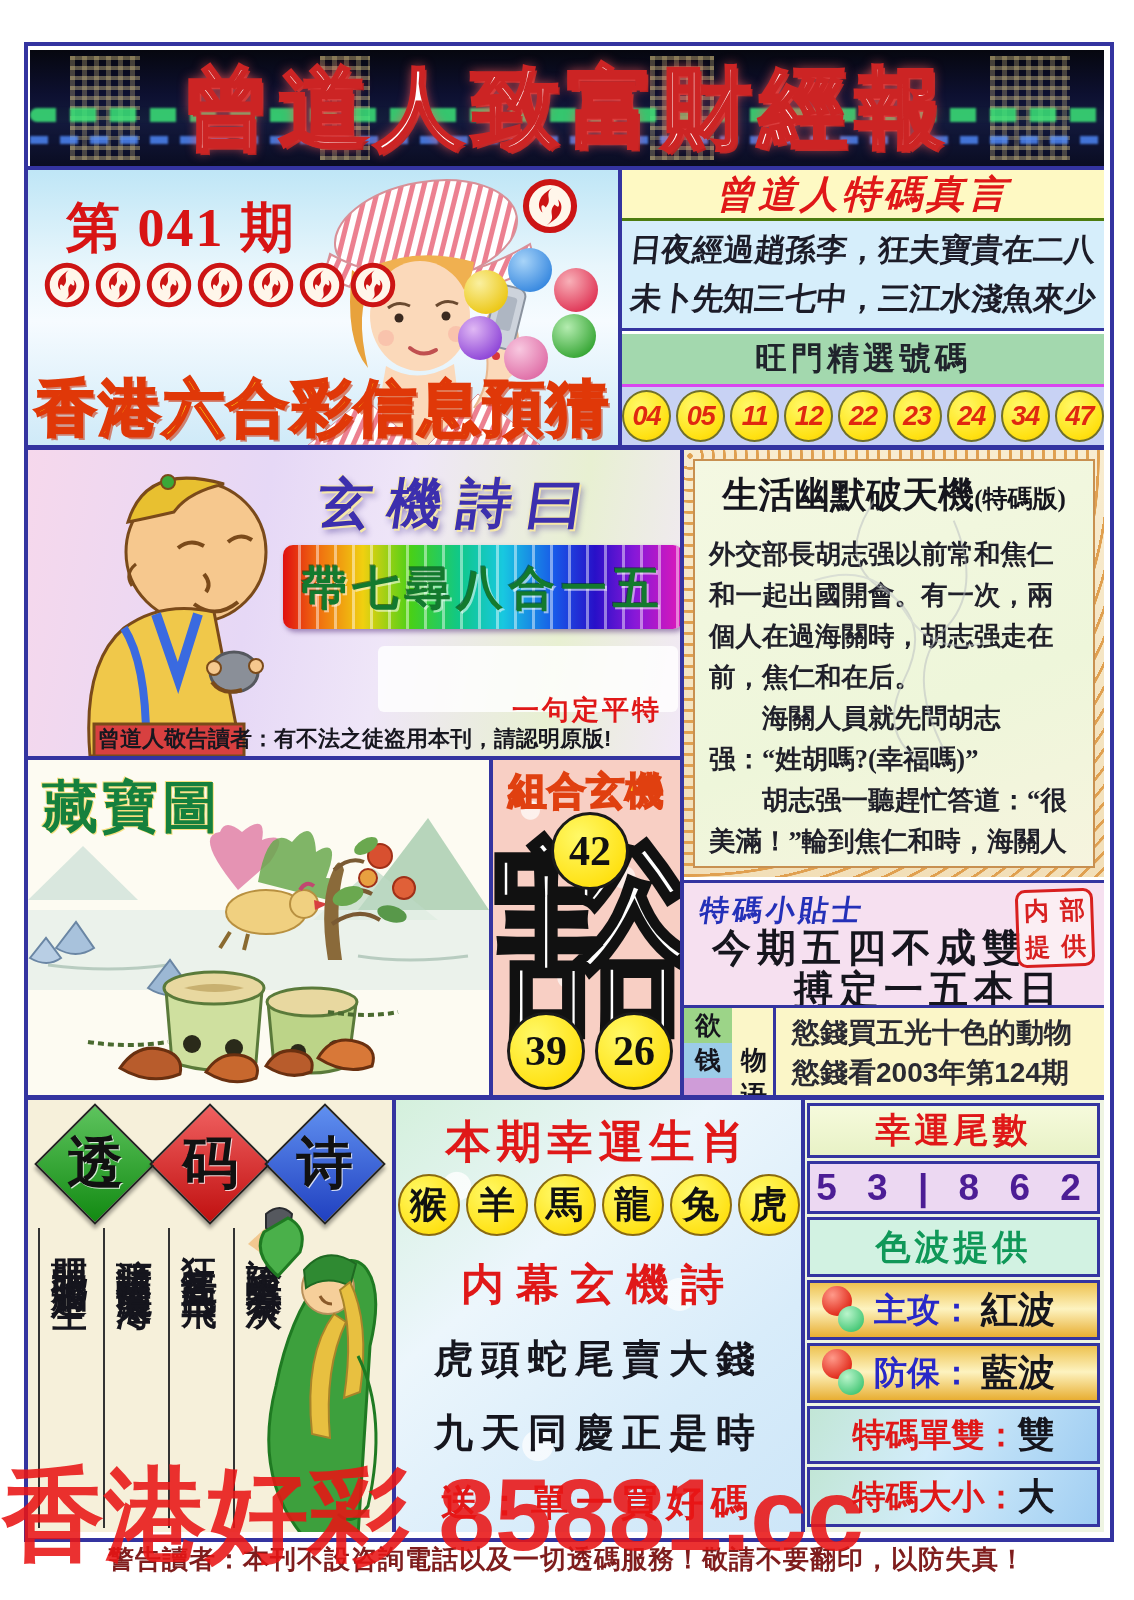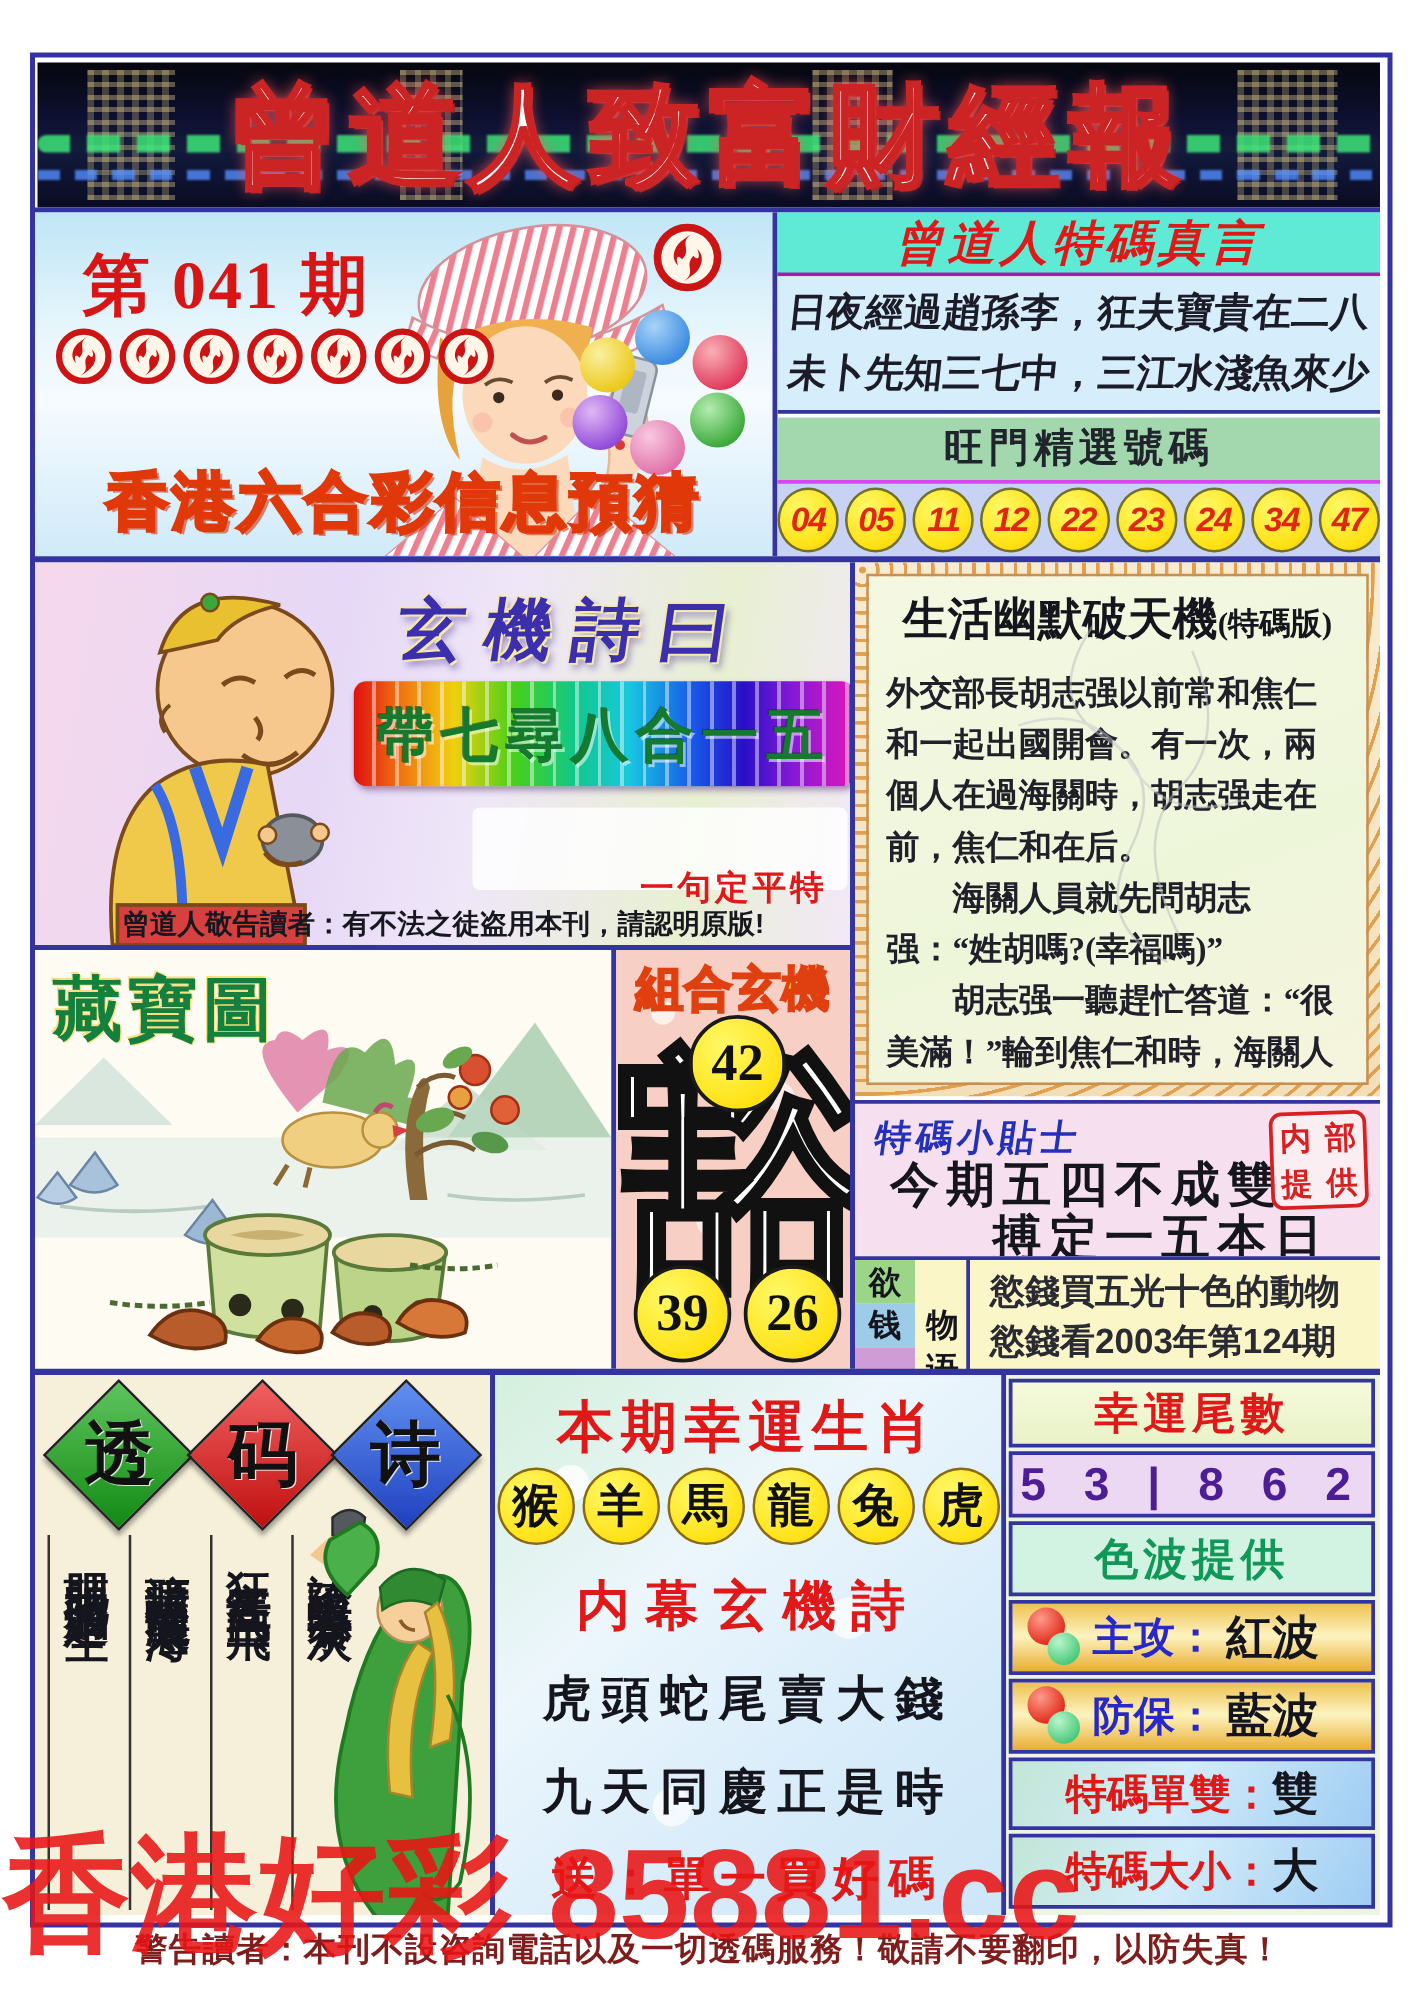--- a/index.html
+++ b/index.html
@@ -28,31 +28,31 @@
   
   .sep{position:absolute;background:#3434a0;}
 
   
   .panel-issue{position:absolute;left:28px;top:170px;width:590px;height:275px;overflow:hidden;
        background:linear-gradient(180deg,#bfe6f6 0%,#e8f6fc 35%,#f6fbff 55%,#cfeaf8 100%);}
   .issue-label{position:absolute;left:22px;top:22px;font-size:54px;font-weight:900;color:#d81414;
        font-family:"Liberation Serif",serif;letter-spacing:2px;margin-left:16px;}
   .flame-row{position:absolute;left:16px;top:92px;display:flex;gap:5px;}
   .flame-row svg{width:46px;height:46px;}
-  .issue-sub{position:absolute;left:0px;top:198px;width:100%;text-align:center;font-size:50px;font-weight:900;
+  .issue-sub{position:absolute;left:0px;top:198px;width:100%;text-align:center;font-size:61px;font-weight:900;
        color:#ffe818;letter-spacing:3px;-webkit-text-stroke:2.5px #e03808;
        text-shadow:3px 3px 0 rgba(200,40,0,.55);white-space:nowrap;}
   .badge-flame{position:absolute;left:494px;top:8px;width:56px;height:56px;}
   .balls{position:absolute;left:430px;top:78px;width:150px;height:130px;}
   .ball{position:absolute;width:44px;height:44px;border-radius:50%;}
 
   
   .panel-maxim{position:absolute;left:622px;top:170px;width:482px;height:275px;}
-  .maxim-title{position:absolute;left:0;top:0;width:100%;height:48px;background:#5eead4;
-       border-bottom:3px solid #a21caf;display:flex;align-items:center;justify-content:center;
+  .maxim-title{position:absolute;left:0;top:0;width:100%;height:48px;background:#fef9c3;
+       border-bottom:3px solid #4d7c0f;display:flex;align-items:center;justify-content:center;
        font-size:38px;font-weight:900;color:#e01818;letter-spacing:4px;font-style:italic;}
   .maxim-verse{position:absolute;left:0;top:51px;width:100%;height:110px;background:#d6eefb;
        border-bottom:3px solid #3434a0;display:flex;flex-direction:column;justify-content:space-around;
        padding:4px 0;box-sizing:border-box;}
   .maxim-verse div{font-size:31px;font-weight:900;color:#1c1c28;text-align:center;white-space:nowrap;
        transform:skewX(-6deg);}
   .maxim-band{position:absolute;left:0;top:164px;width:100%;height:50px;background:#a3d8ae;
        border-bottom:7px solid #d946ef;display:flex;align-items:center;justify-content:center;
        font-size:32px;font-weight:900;color:#20242c;letter-spacing:4px;transform-origin:center;}
   .maxim-nums{position:absolute;left:0;top:217px;width:100%;height:58px;background:#c8d2f4;

